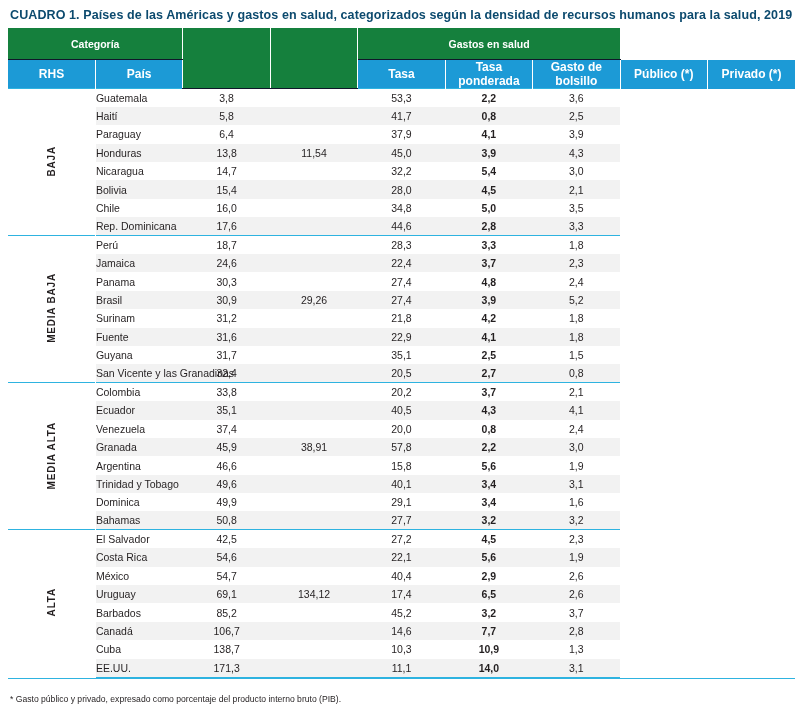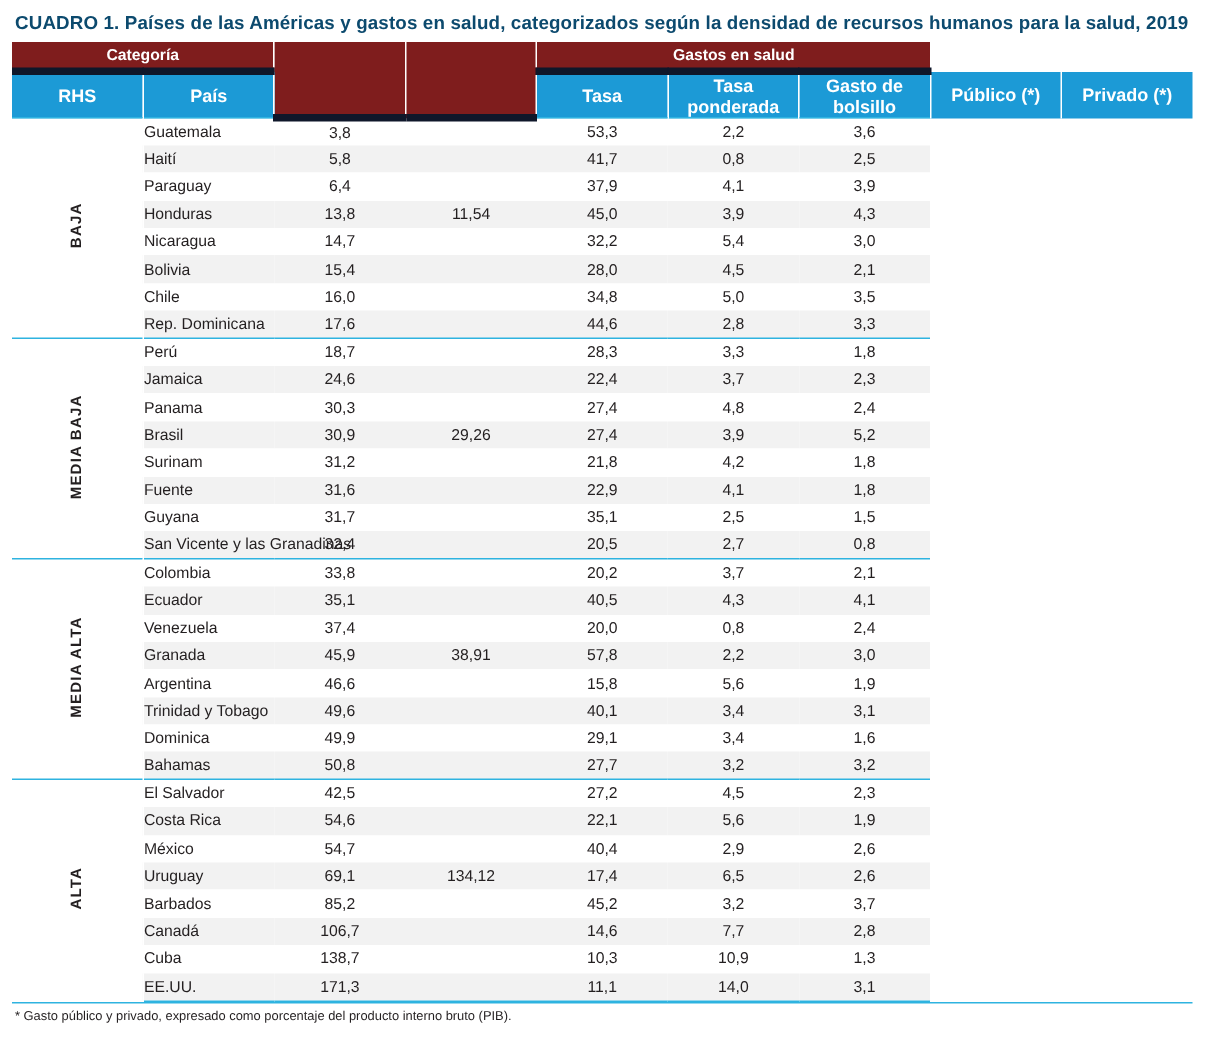--- a/index.html
+++ b/index.html
@@ -33,28 +33,28 @@
     border-collapse: collapse;
     width: 787px;
     table-layout: fixed;
   }
   table.main td, table.main th {
     padding: 0;
     margin: 0;
   }
   
   .hdr-top th {
-    background: #7f1d1d;
+    background: #15803d;
     color: #ffffff;
     font-size: 10.5px;
     font-weight: bold;
-    height: 17px;
+    height: 31px;
     text-align: center;
     border-right: 1px solid #ffffff;
-    border-bottom: 5px solid #0f172a;
+    border-bottom: 1px solid #0f172a;
     vertical-align: middle;
   }
   .hdr-bot th {
     background: #1c9ad6;
     color: #ffffff;
     font-size: 12px;
     font-weight: bold;
     height: 17px;
     text-align: center;
     border-right: 1px solid #ffffff;
@@ -89,40 +89,40 @@
     white-space: nowrap;
   }
   td.num {
     text-align: center;
     font-size: 10.5px;
     vertical-align: middle;
   }
   td.tasa { width: 95px; }
   td.pond { width: 134px; }
   td.bolsillo { width: 114px; }
-  td.publico { width: 100px; }
+  td.publico { width: 100px; font-weight: bold; }
   td.privado { width: 100px; }
 
   tr.row-odd td { background: #ffffff; }
   tr.row-even td { background: #f2f2f2; }
 
   
   tr.group-start td {
     border-top: 1.5px solid #2eb3e0;
   }
   tr.group-end td {
     border-bottom: 1.5px solid #2eb3e0;
   }
   .table-bottom-rule {
     border-top: 1.5px solid #2eb3e0;
     width: 787px;
     margin: 0;
   }
   .footnotes {
-    margin: 3px 0 0 2px;
+    margin: 15px 0 0 2px;
     font-size: 8.6px;
     line-height: 1.35;
     color: #231f20;
   }
   .footnotes .src-label {
     color: #1c9ad6;
     font-weight: bold;
     font-style: italic;
   }
 </style>

